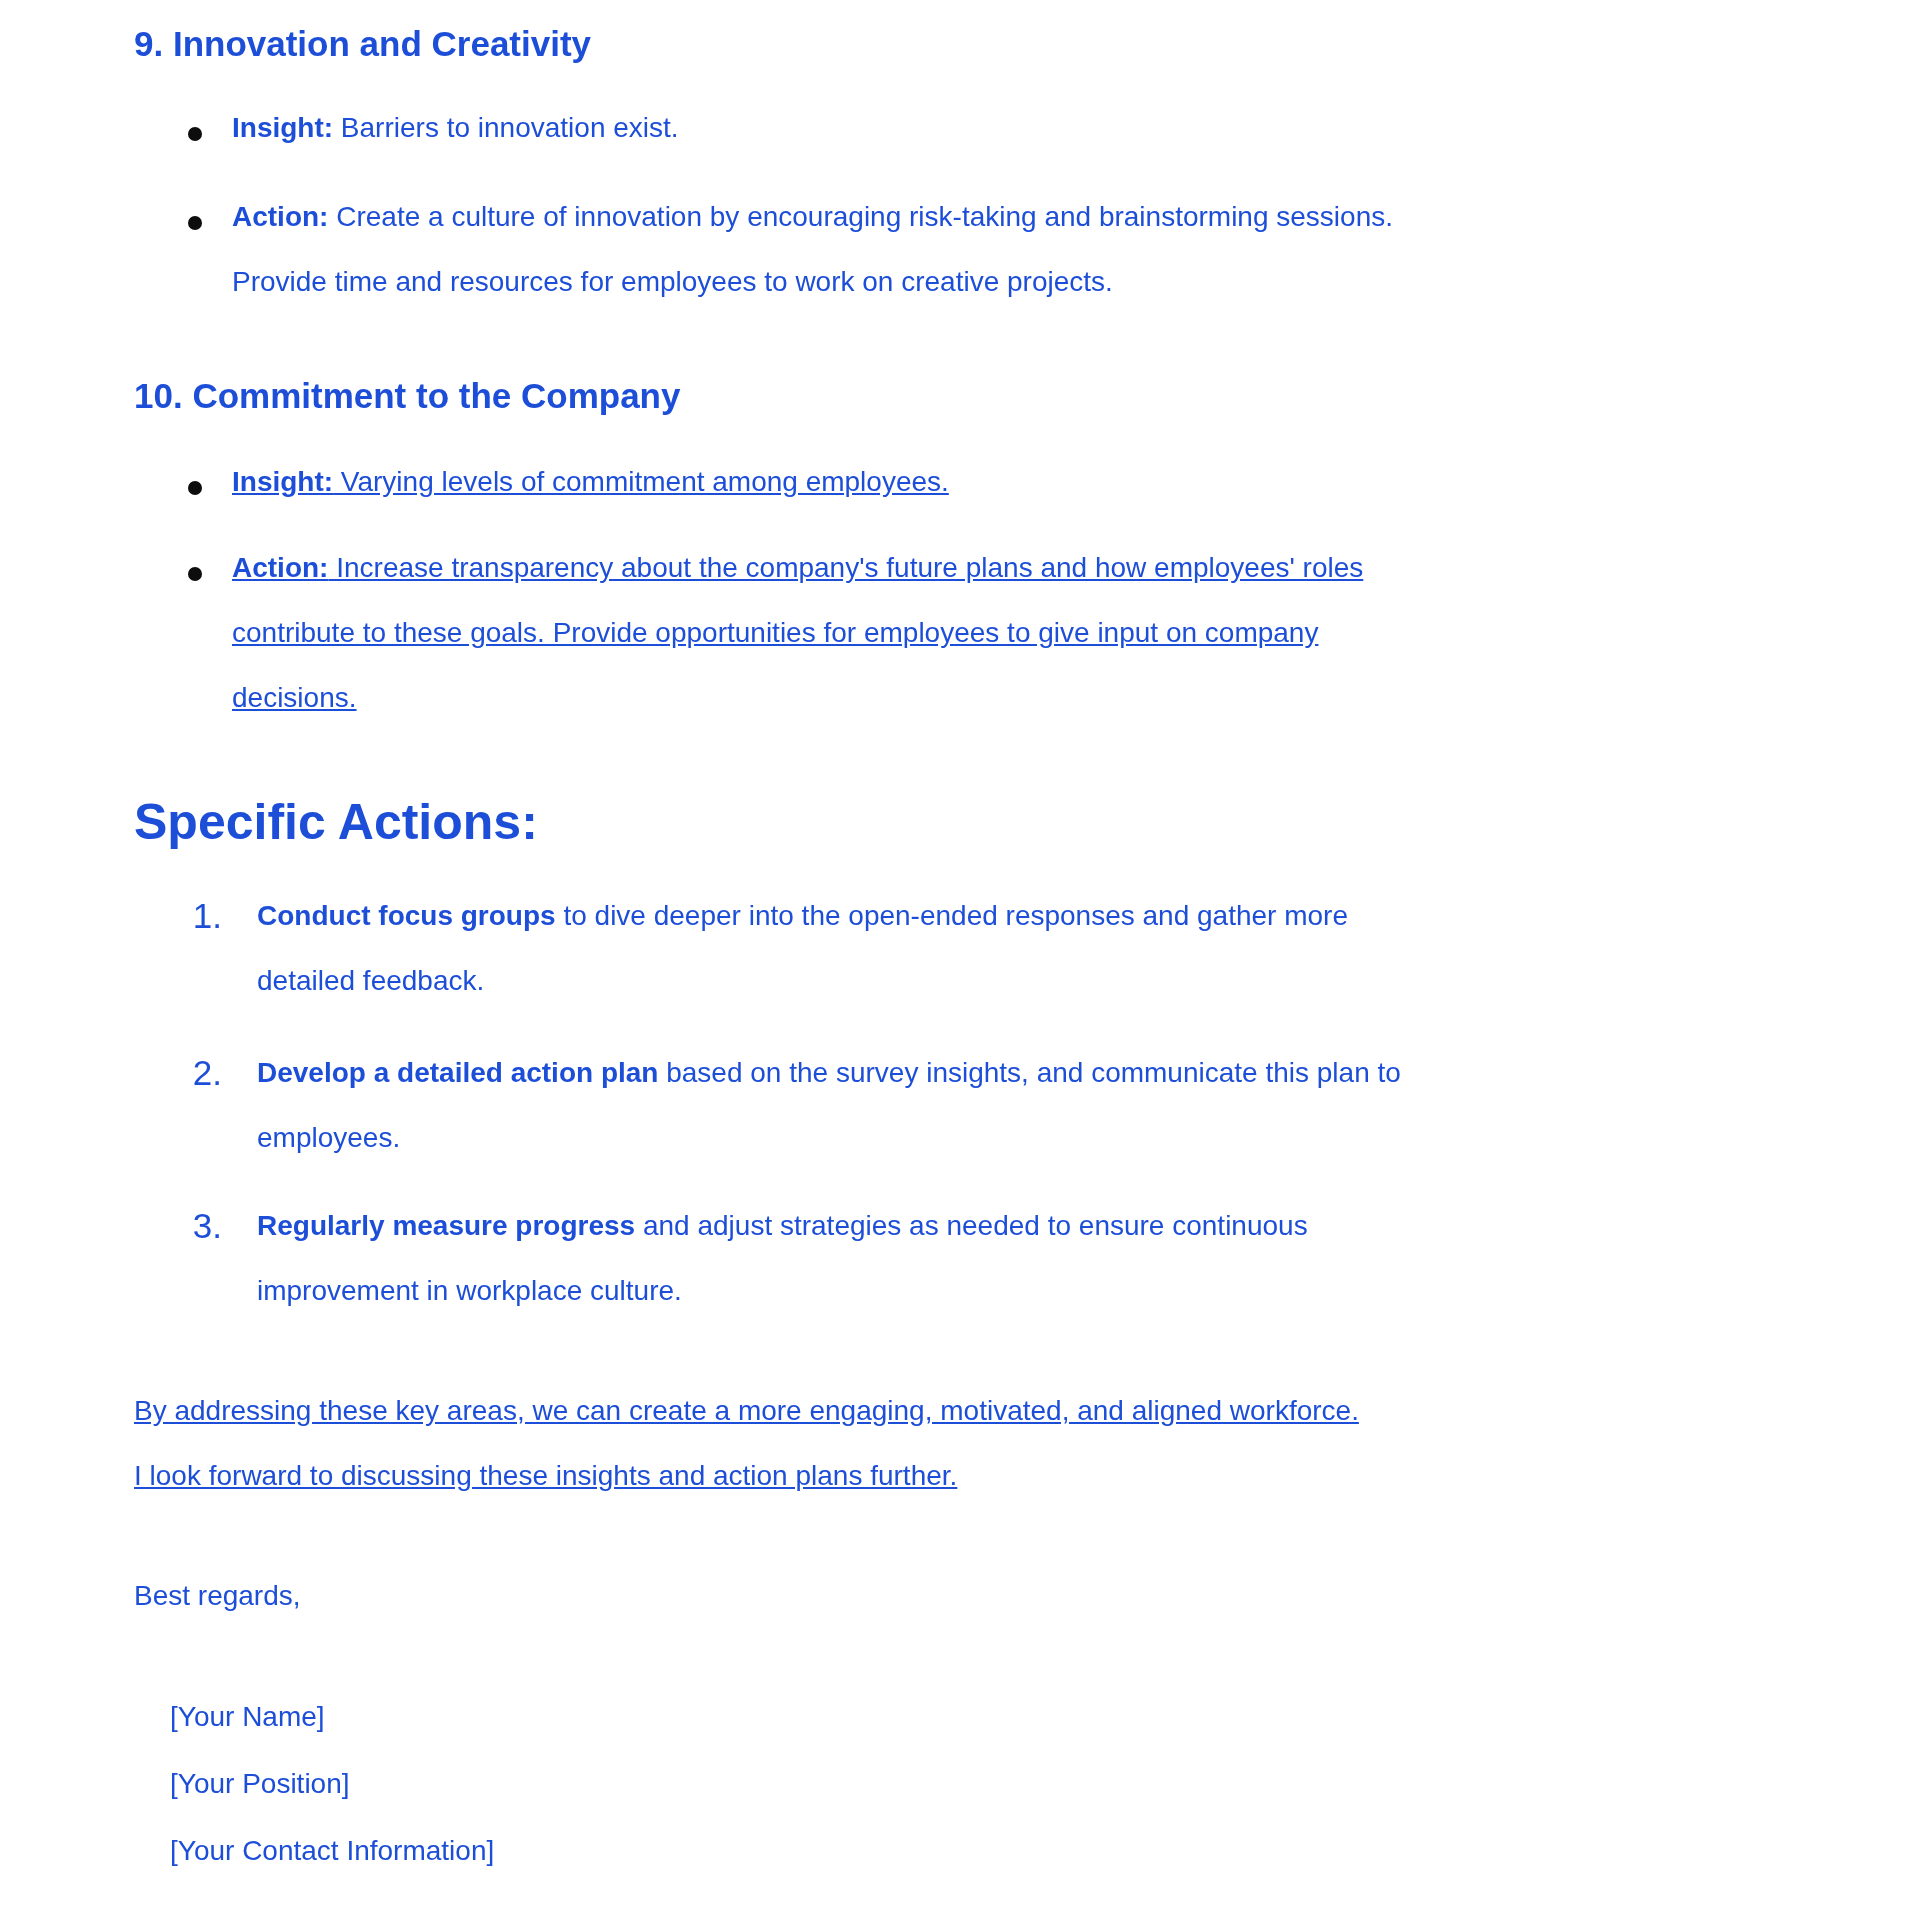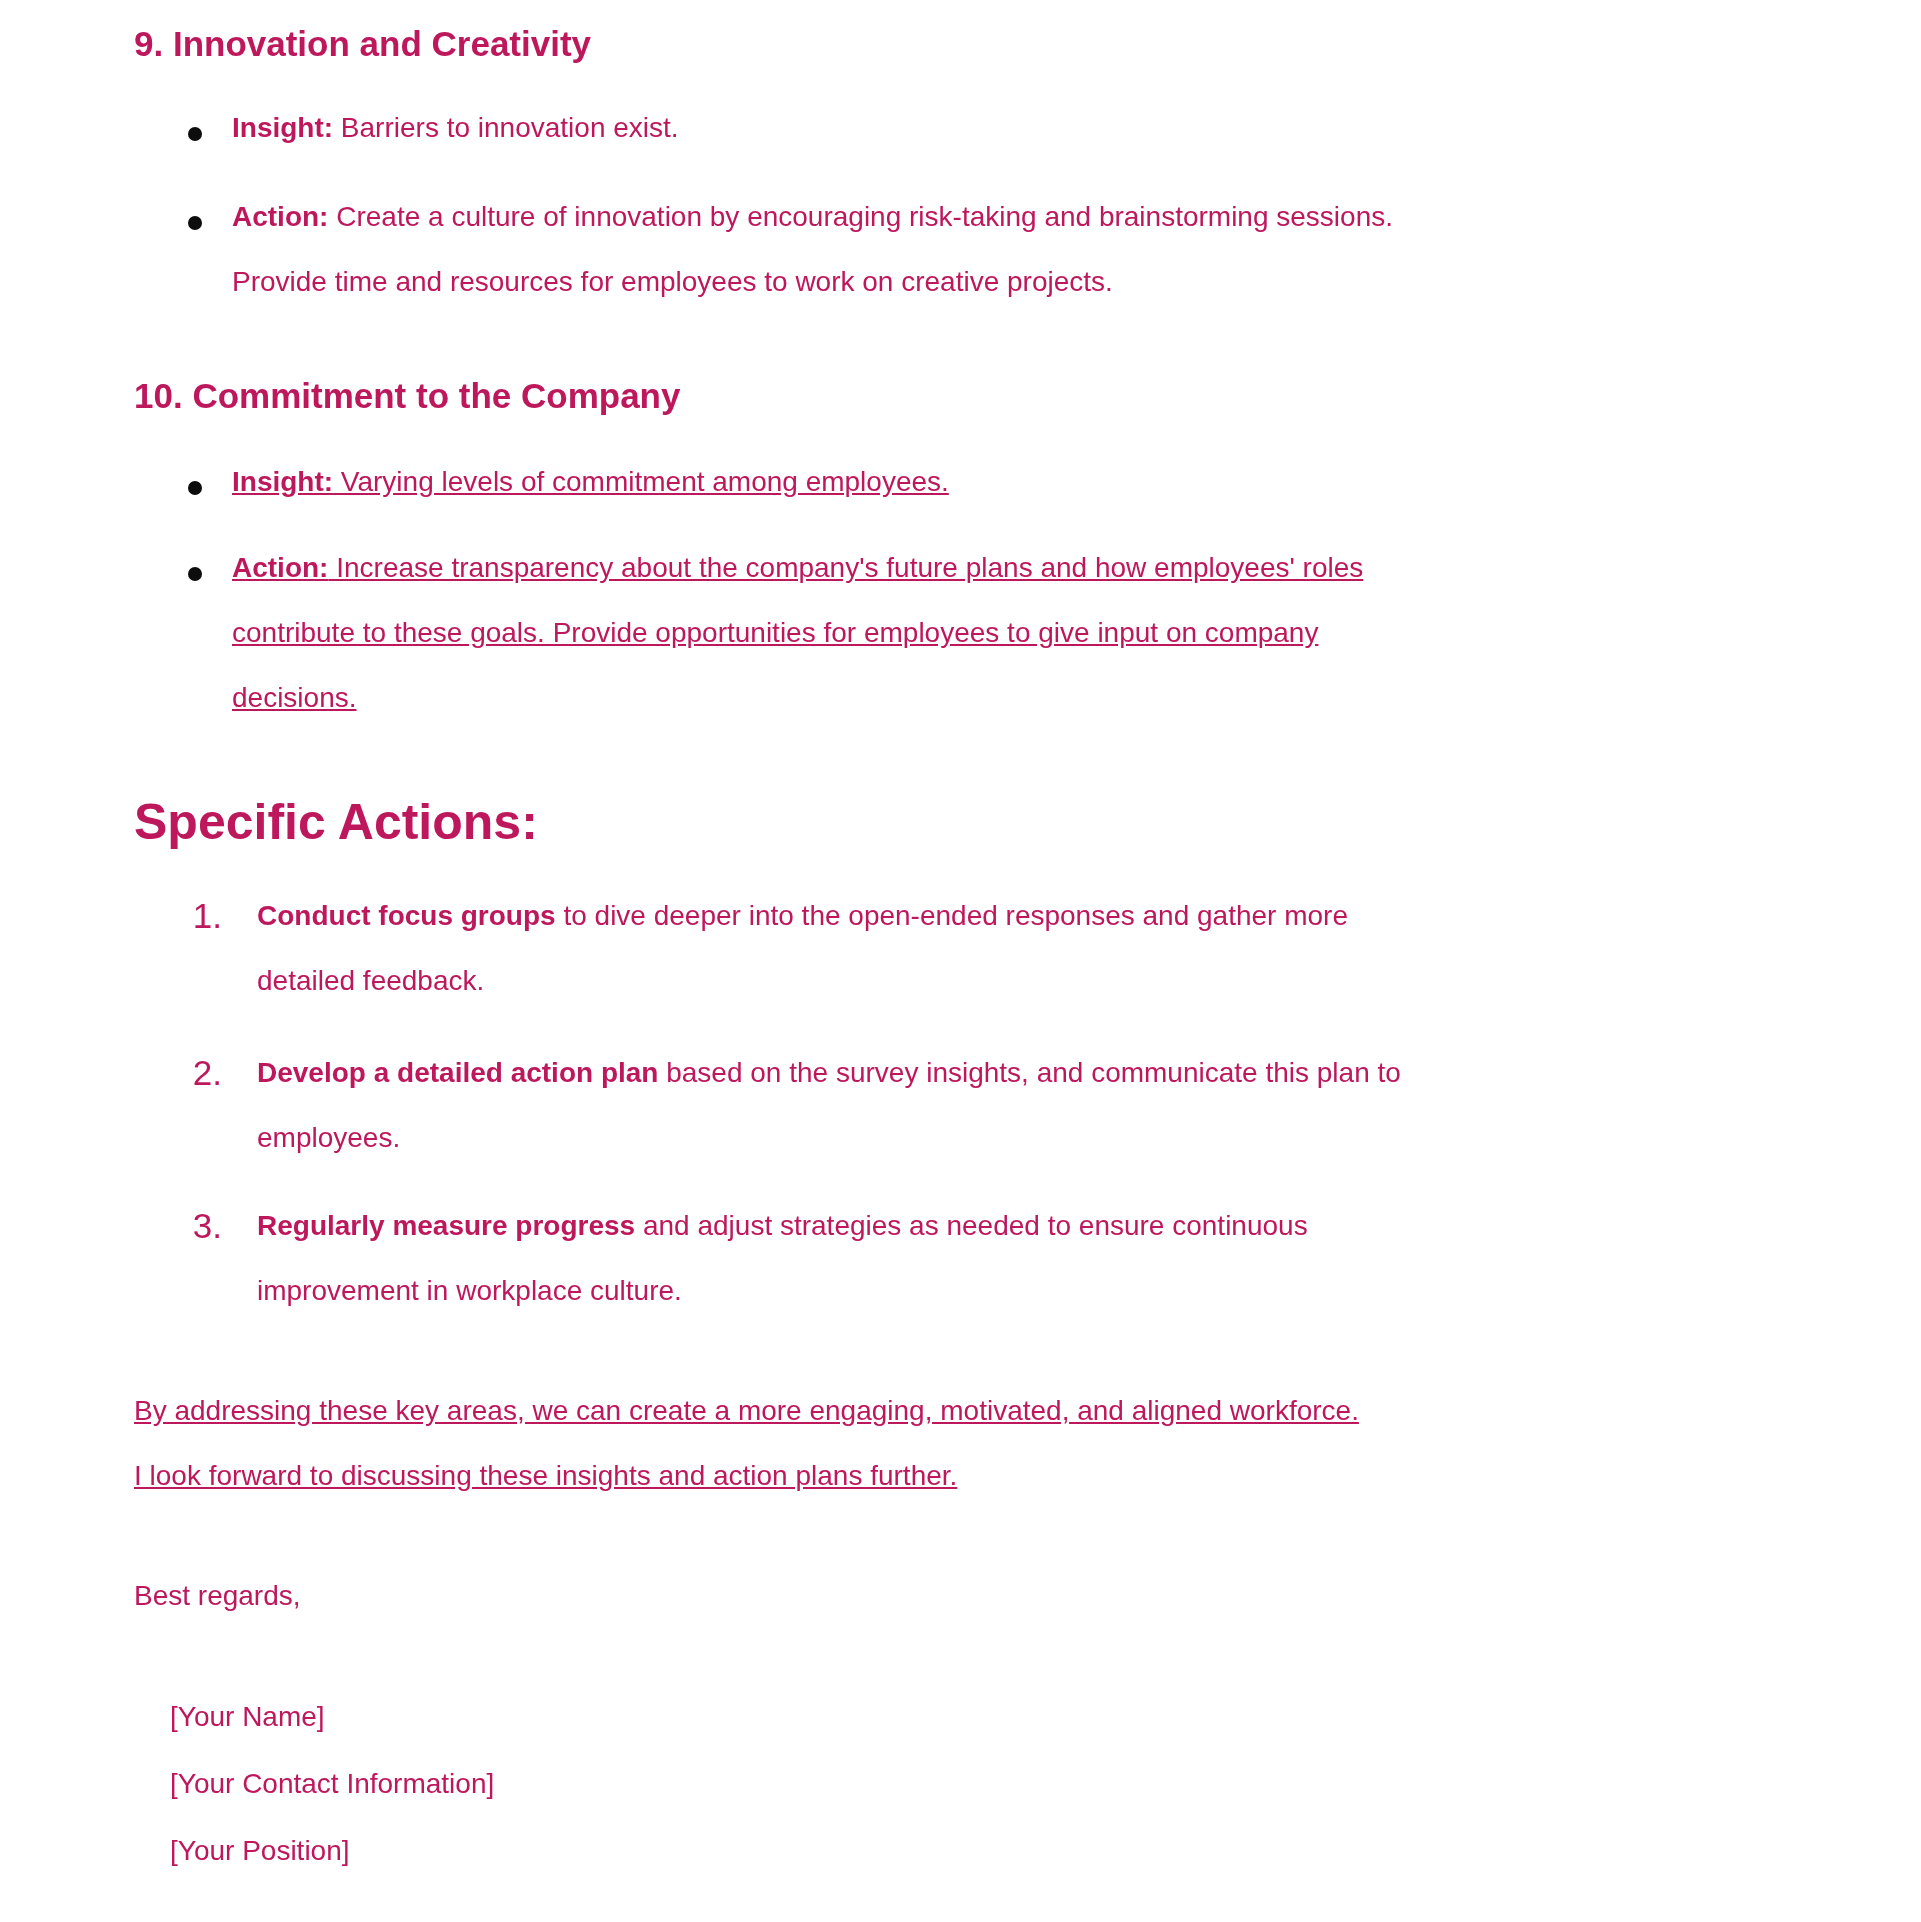--- a/index.html
+++ b/index.html
@@ -3,21 +3,21 @@
 <meta charset="utf-8">
 <style>
   html, body { margin: 0; padding: 0; }
   .page {
     position: relative;
     width: 1921px;
     height: 1922px;
     background: #ffffff;
     overflow: hidden;
     font-family: "Liberation Sans", "DejaVu Sans", sans-serif;
-    color: #be185d;
+    color: #1d4ed8;
   }
   .content { padding: 10.6px 0 0 134px; }
 
   .h-section {
     font-size: 35px;
     line-height: 65px;
     font-weight: 700;
     margin: 0;
     white-space: nowrap;
   }
@@ -131,19 +131,19 @@
       <div class="line">By addressing these key areas, we can create a more engaging, motivated, and aligned workforce.</div>
       <div class="line">I look forward to discussing these insights and action plans further.</div>
     </div>
 
     <div class="signoff">
       <div class="line">Best regards,</div>
     </div>
 
     <div class="signature">
       <div class="line">[Your Name]</div>
+      <div class="line">[Your Position]</div>
       <div class="line">[Your Contact Information]</div>
-      <div class="line">[Your Position]</div>
     </div>
 
   </div>
 </div>
 
 
 </body></html>

